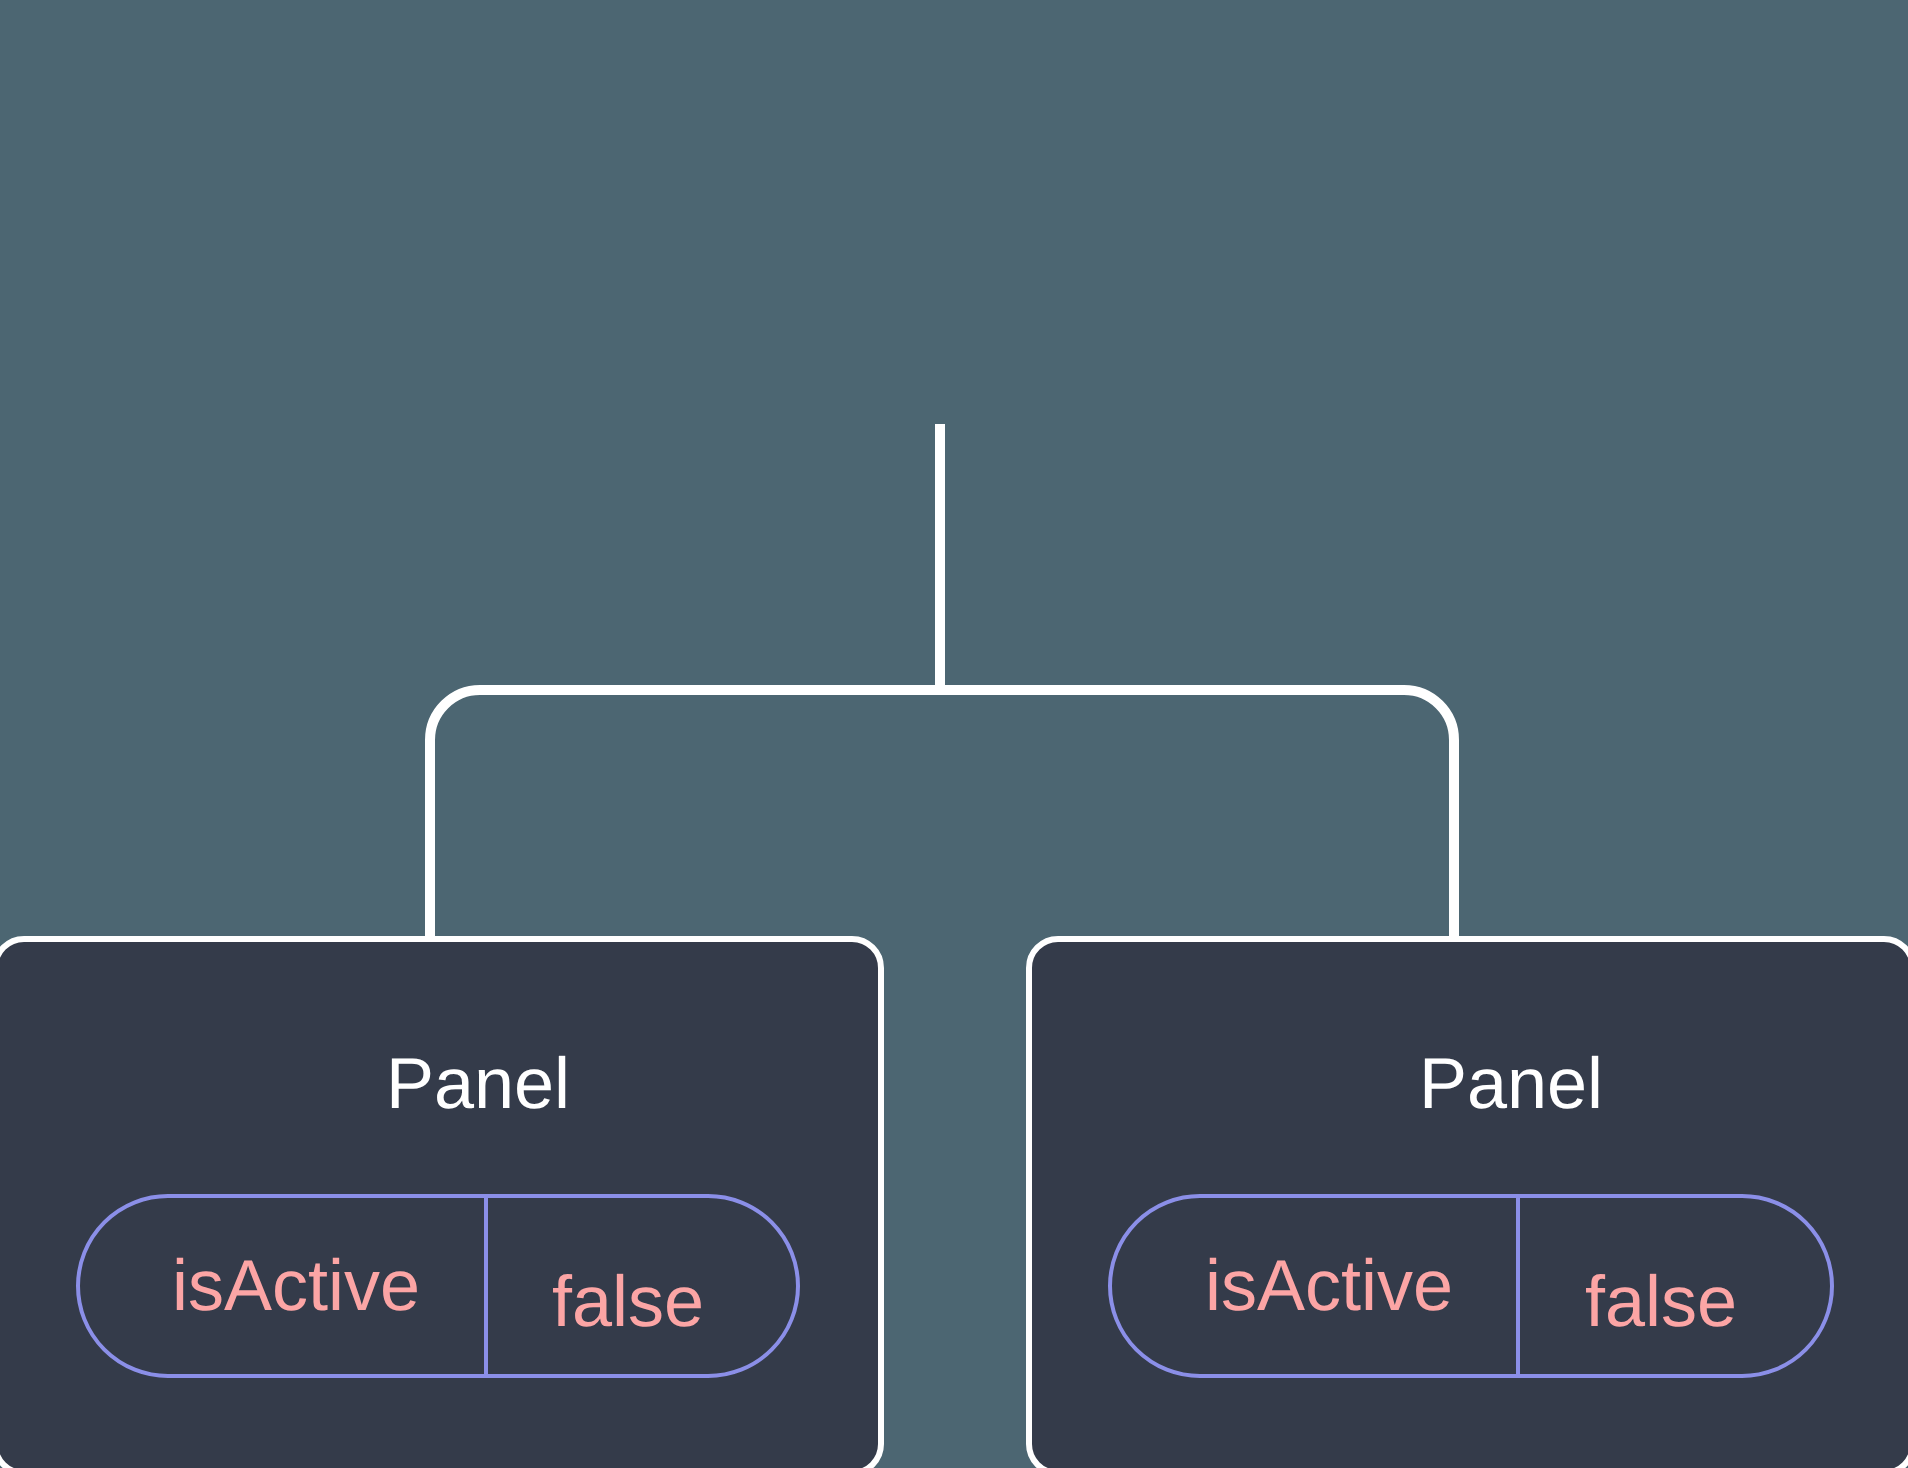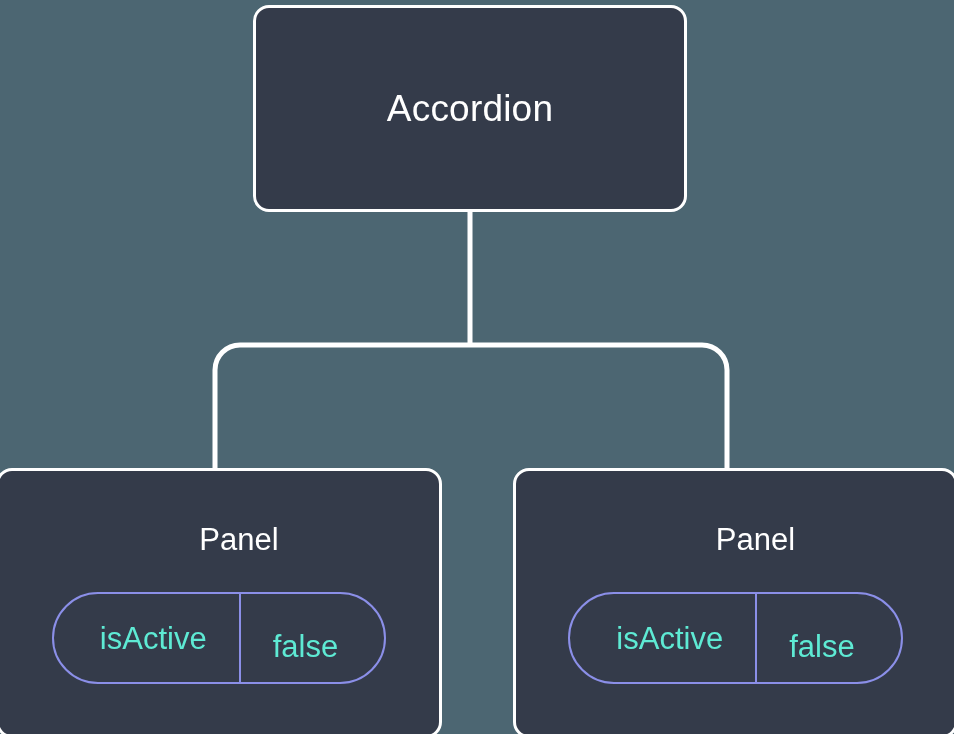--- a/index.html
+++ b/index.html
@@ -72,43 +72,43 @@
 
   .node-title {
     color: #ffffff;
     font-weight: 400;
     line-height: 1;
     white-space: nowrap;
     text-align: center;
   }
 
   .node-panel .node-title {
-    font-size: 31px;
+    font-size: 36px;
     margin-top: 53px;
     margin-left: 40px;
   }
 
   
   .prop-pill {
     box-sizing: border-box;
     margin-top: 37px;
     height: 92px;
     border: 2px solid #8b8fe8;
     border-radius: 46px;
     display: flex;
     align-items: stretch;
     overflow: hidden;
   }
   .prop-key,
   .prop-value {
     display: flex;
     align-items: center;
     justify-content: center;
-    color: #5eead4;
-    font-size: 31px;
+    color: #fca5a5;
+    font-size: 36px;
     line-height: 1;
     white-space: nowrap;
     text-align: center;
   }
   .prop-key {
     padding: 0 32px 0 46px;
   }
   .prop-value {
     padding: 16px 46px 0 32px;
     border-left: 2px solid #8b8fe8;
@@ -118,23 +118,20 @@
 <body>
 
 <div id="canvas">
 
   <svg id="connectors" viewBox="0 0 954 734">
     <path fill="none" stroke="#ffffff" stroke-width="5" stroke-linecap="butt" d="M470,212 L470,345"></path>
     <path fill="none" stroke="#ffffff" stroke-width="5" stroke-linecap="butt" stroke-linejoin="round" d="M470,345 L240,345 A25,25 0 0 0 215,370 L215,468"></path>
     <path fill="none" stroke="#ffffff" stroke-width="5" stroke-linecap="butt" stroke-linejoin="round" d="M470,345 L702,345 A25,25 0 0 1 727,370 L727,468"></path>
   </svg>
 
-  <div class="node node-root" id="node-accordion">
-    <div class="node-title">Accordion</div>
-  </div>
 
   <div class="node node-panel" id="node-panel-left">
     <div class="node-title">Panel</div>
     <div class="prop-pill">
       <div class="prop-key">isActive</div>
       <div class="prop-value">false</div>
     </div>
   </div>
 
   <div class="node node-panel" id="node-panel-right">

